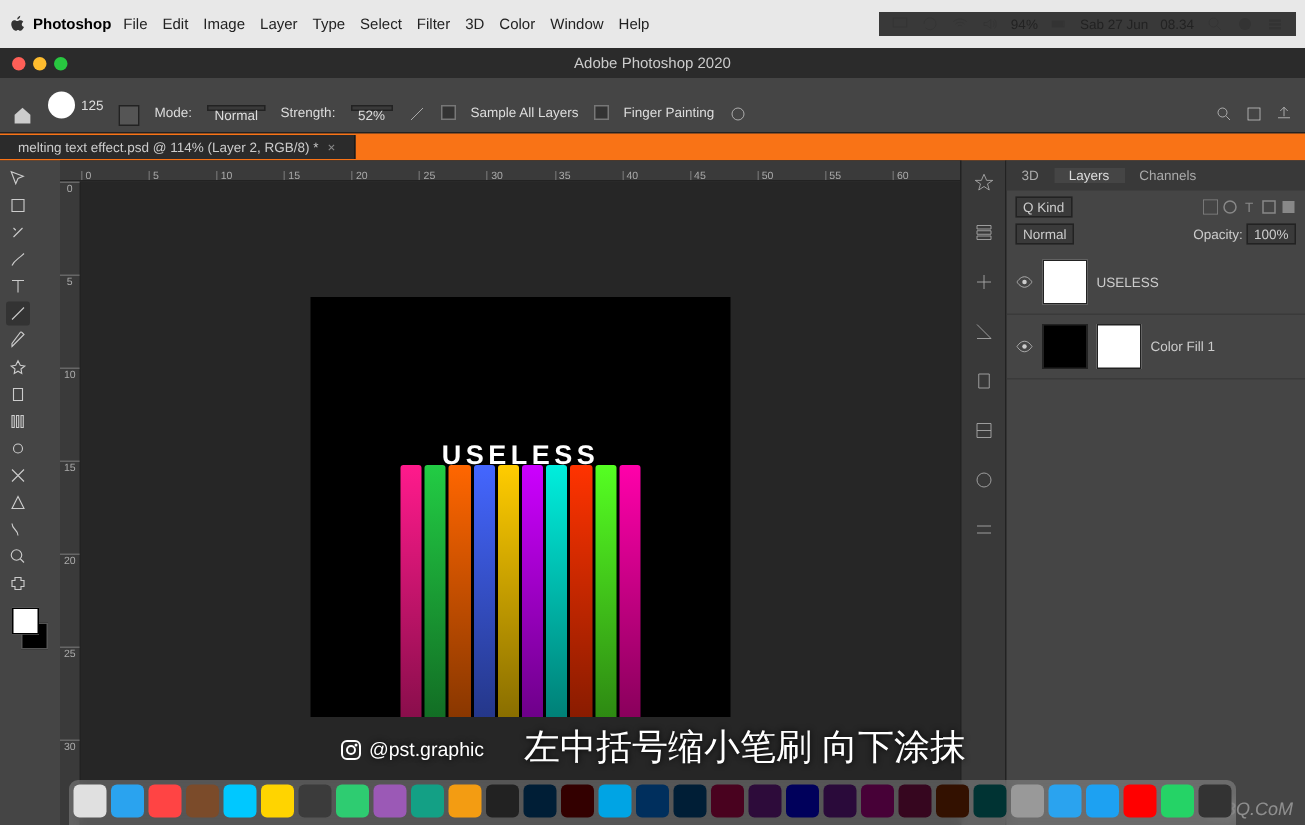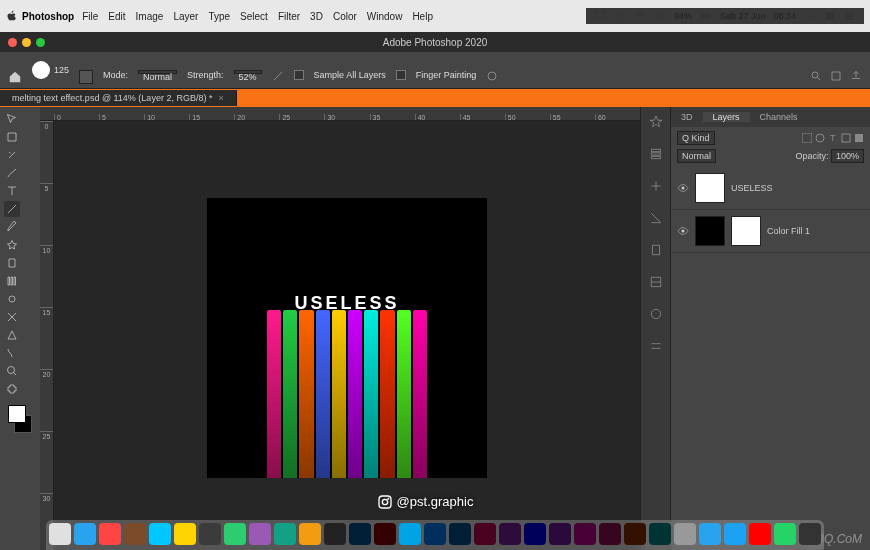--- a/index.html
+++ b/index.html
@@ -380,20 +380,21 @@
 
 <div class="overlay">
   <span class="ig">
     <svg viewBox="0 0 24 24">
         <rect x="3" y="3" width="18" height="18" rx="5" fill="none" stroke="#fff" stroke-width="2"></rect>
         <circle cx="12" cy="12" r="4" fill="none" stroke="#fff" stroke-width="2"></circle>
         <circle cx="17" cy="7" r="1.5" fill="#fff"></circle>
       </svg>
     <span>@pst.graphic</span>
   </span>
+  <span>左中括号缩小笔刷 向下涂抹</span>
 </div>
 
 <div class="watermark">UiBQ.CoM</div>
 
 <div class="dock" id="dock">
     <div class="di" style="background: rgb(224, 224, 224);"></div>
     <div class="di" style="background: rgb(42, 163, 239);"></div>
     <div class="di" style="background: rgb(255, 68, 68);"></div>
     <div class="di" style="background: rgb(123, 75, 42);"></div>
     <div class="di" style="background: rgb(0, 200, 255);"></div>

